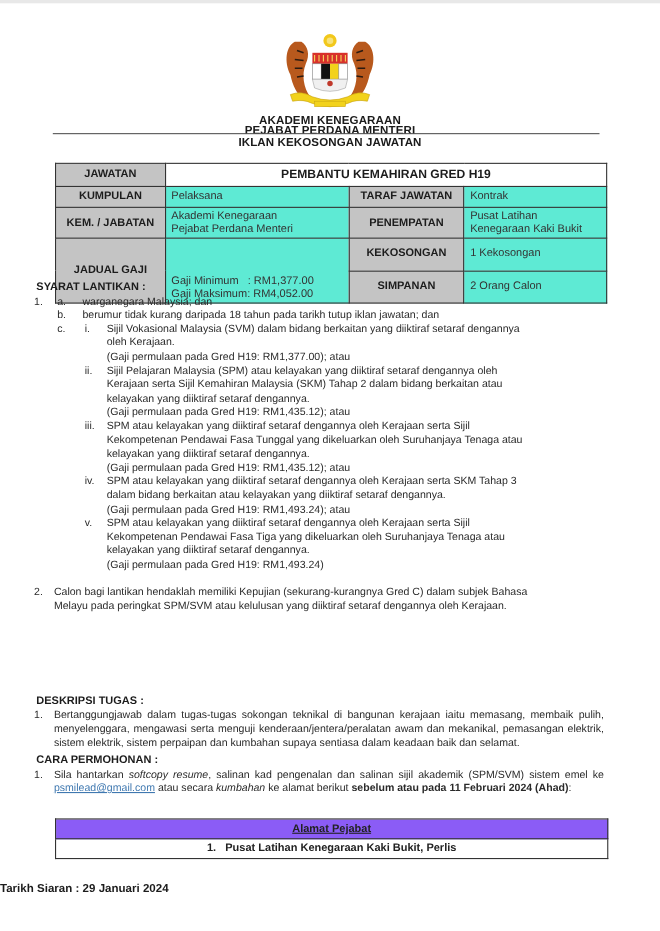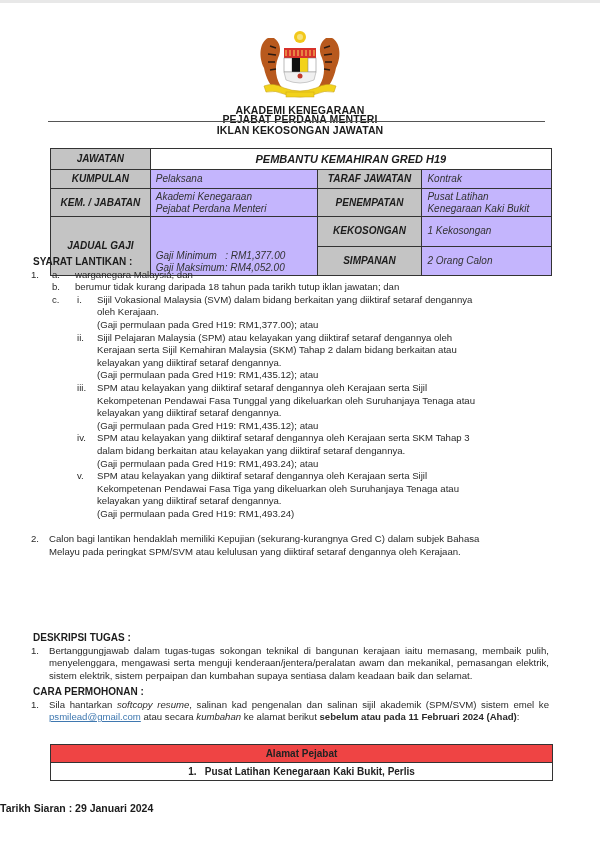--- a/index.html
+++ b/index.html
@@ -9,34 +9,34 @@
     font-family: "Liberation Sans", sans-serif;
     color: #222;
     position: relative;
   }
   .topbar { position: absolute; left: 0; top: 0; width: 600px; height: 3px; background: #e8e8e8; }
   .crest { position: absolute; left: 250px; top: 28px; width: 100px; height: 72px; }
   .hdr { position: absolute; left: 0; width: 600px; text-align: center; font-weight: bold; font-size: 10.5px; letter-spacing: 0.1px; color: #1a1a1a; }
   .hr { position: absolute; left: 48px; width: 497px; top: 121px; height: 1px; background: #555; }
 
   table.info { position: absolute; left: 50px; top: 148px; width: 502px; border-collapse: collapse; font-size: 10px; }
-  table.info td { border: 1px solid #333; padding: 1px 5px; line-height: 12px; vertical-align: middle; font-style: italic; }
+  table.info td { border: 1px solid #333; padding: 1px 5px; line-height: 12px; vertical-align: middle; }
   table.info td.lbl { background: #c4c4c4; font-weight: bold; text-align: center; color: #1c1c1c; }
-  table.info td.val { background: #c4b5fd; color: #333; }
+  table.info td.val { background: #5eead4; color: #333; }
 
   .body { position: absolute; left: 37px; width: 520px; font-size: 9.6px; line-height: 12.6px; color: #2a2a2a; }
   .sect { font-weight: bold; font-size: 10px; color: #1c1c1c; }
   .row { position: relative; }
   .num { position: absolute; }
   .just { text-align: justify; }
   a.email { color: #3f78b0; text-decoration: underline; }
 
   table.addr { position: absolute; left: 50px; top: 744px; width: 503px; border-collapse: collapse; font-size: 10px; }
   table.addr td { border: 1px solid #333; text-align: center; font-weight: bold; padding: 2px 0; line-height: 13px; }
-  table.addr td.h { background: #ef4444; }
+  table.addr td.h { background: #8b5cf6; text-decoration: underline; }
   .date { position: absolute; left: 0; width: 600px; top: 802px; font-weight: bold; font-size: 10.5px; color: #1c1c1c; }
 </style>
 </head>
 <body>
 
 <div class="topbar"></div>
 
 <svg class="crest" viewBox="0 0 100 72">
 
   <circle cx="50" cy="9" r="6" fill="#f2c81b"></circle>

